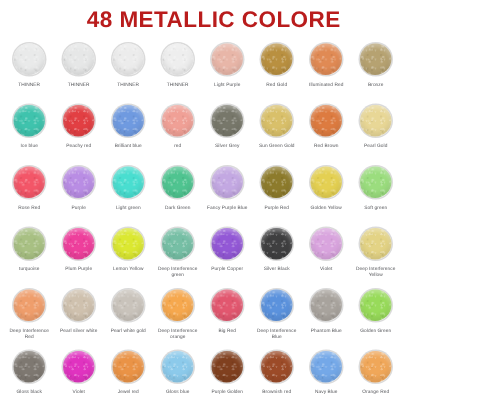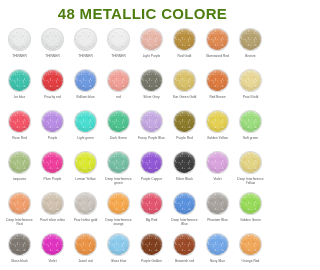--- a/index.html
+++ b/index.html
@@ -101,21 +101,21 @@
     max-width: 32px;
     word-wrap: break-word;
     font-family: "Liberation Sans", sans-serif;
   }
 </style>
 </head>
 <body style="background: rgb(255, 255, 255);">
 
 <div id="poster" style="background: rgb(255, 255, 255);">
 
-  <div id="poster-title" style="color: #4d7c0f; padding-left: 15px;">48 METALLIC COLORE</div>
+  <div id="poster-title" style="color: #b91c1c; padding-left: 15px;">48 METALLIC COLORE</div>
 
   <div id="swatch-grid" style="grid-template-columns: repeat(8, 1fr);">
       <div class="swatch-cell">
         <div class="swatch-dot-wrap">
           <div class="swatch-ring"></div>
           <div class="swatch-dot" style="background: rgb(233, 234, 234);"></div>
         </div>
         <div class="swatch-label">THINNER</div>
       </div>
       <div class="swatch-cell">

